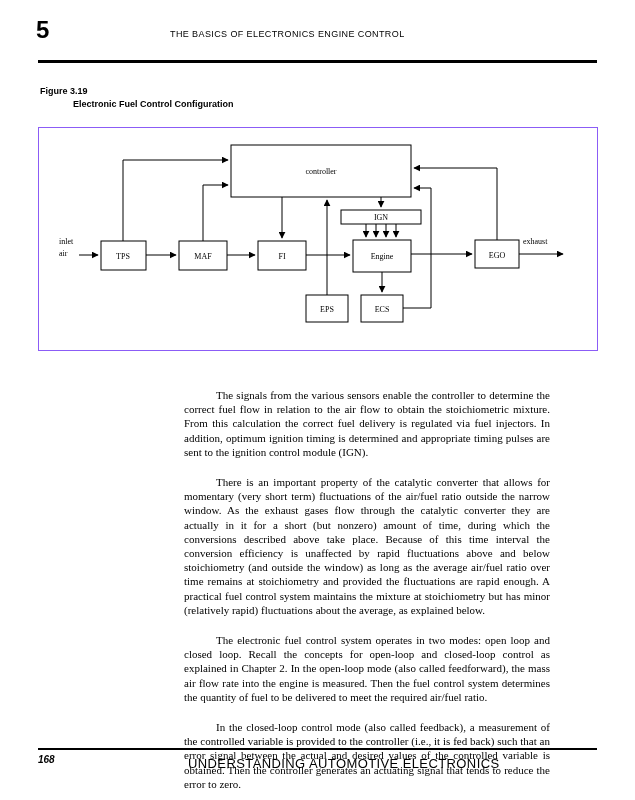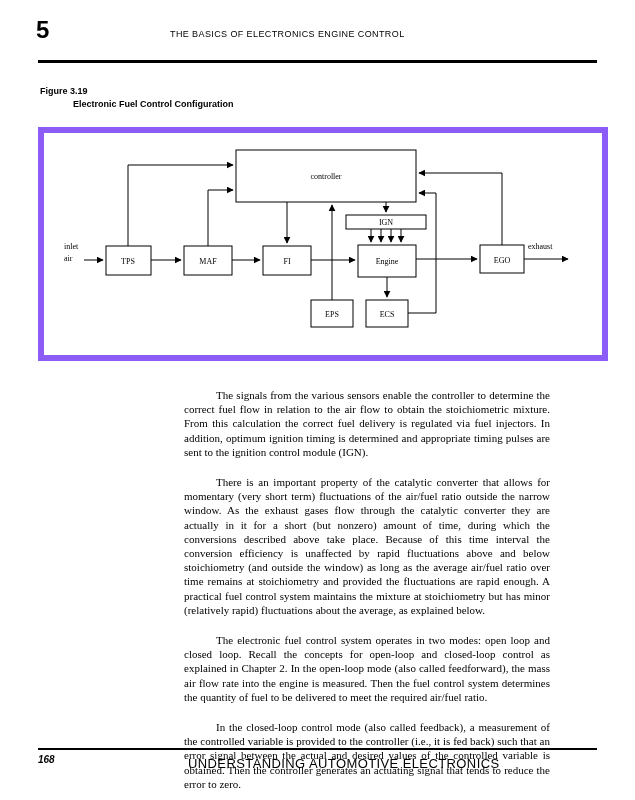--- a/index.html
+++ b/index.html
@@ -30,21 +30,21 @@
     font-family:"Liberation Sans", sans-serif;
     font-weight:bold;font-size:9px;
   }
   .figure-title{
     position:absolute;left:40px;top:99px;
     font-family:"Liberation Sans", sans-serif;
     font-weight:bold;font-size:9px;margin-left:33px;
   }
   .figure-box{
     position:absolute;left:38px;top:127px;width:558px;height:222px;
-    border:6px solid #8b5cf6;background:#fff;
+    border:1px solid #8b5cf6;background:#fff;
   }
   .figure-box svg{display:block;}
   .diagram-text{
     font-family:"Liberation Serif", serif;
     font-size:8px;fill:#000;
   }
   .body-text{
     position:absolute;left:168px;top:372px;width:398px;
     font-size:11px;line-height:14.2px;text-align:justify;
   }

